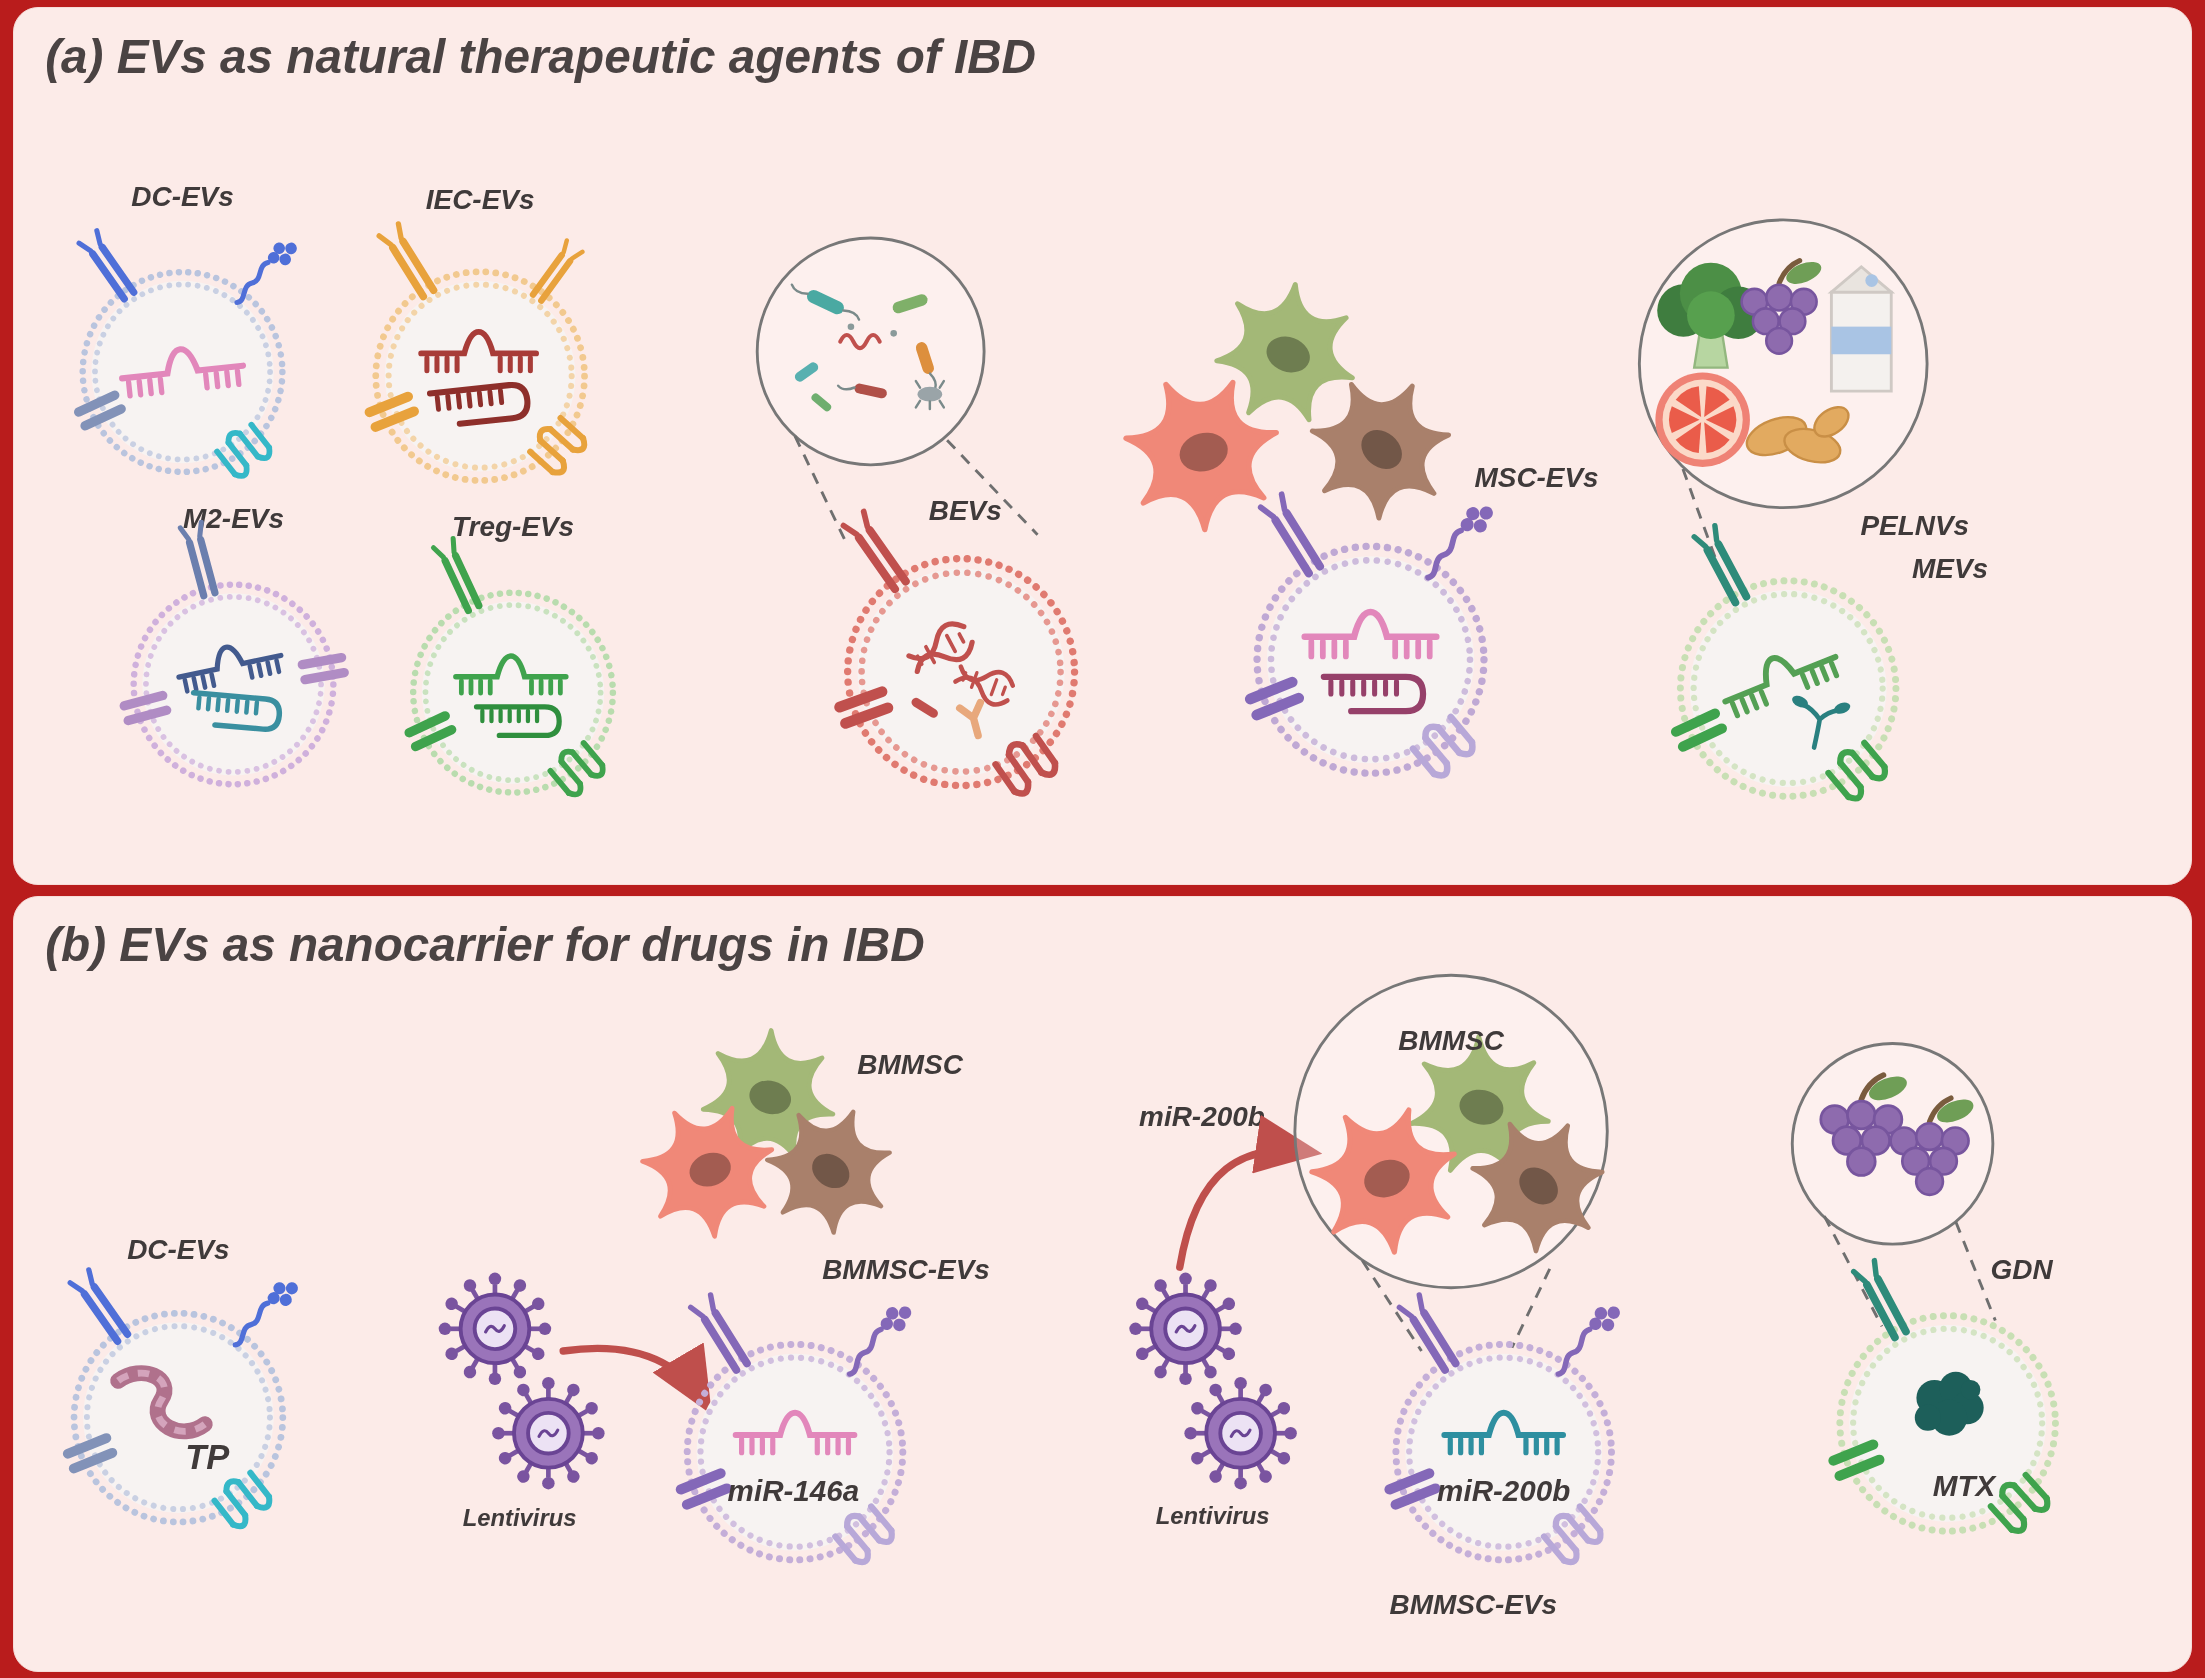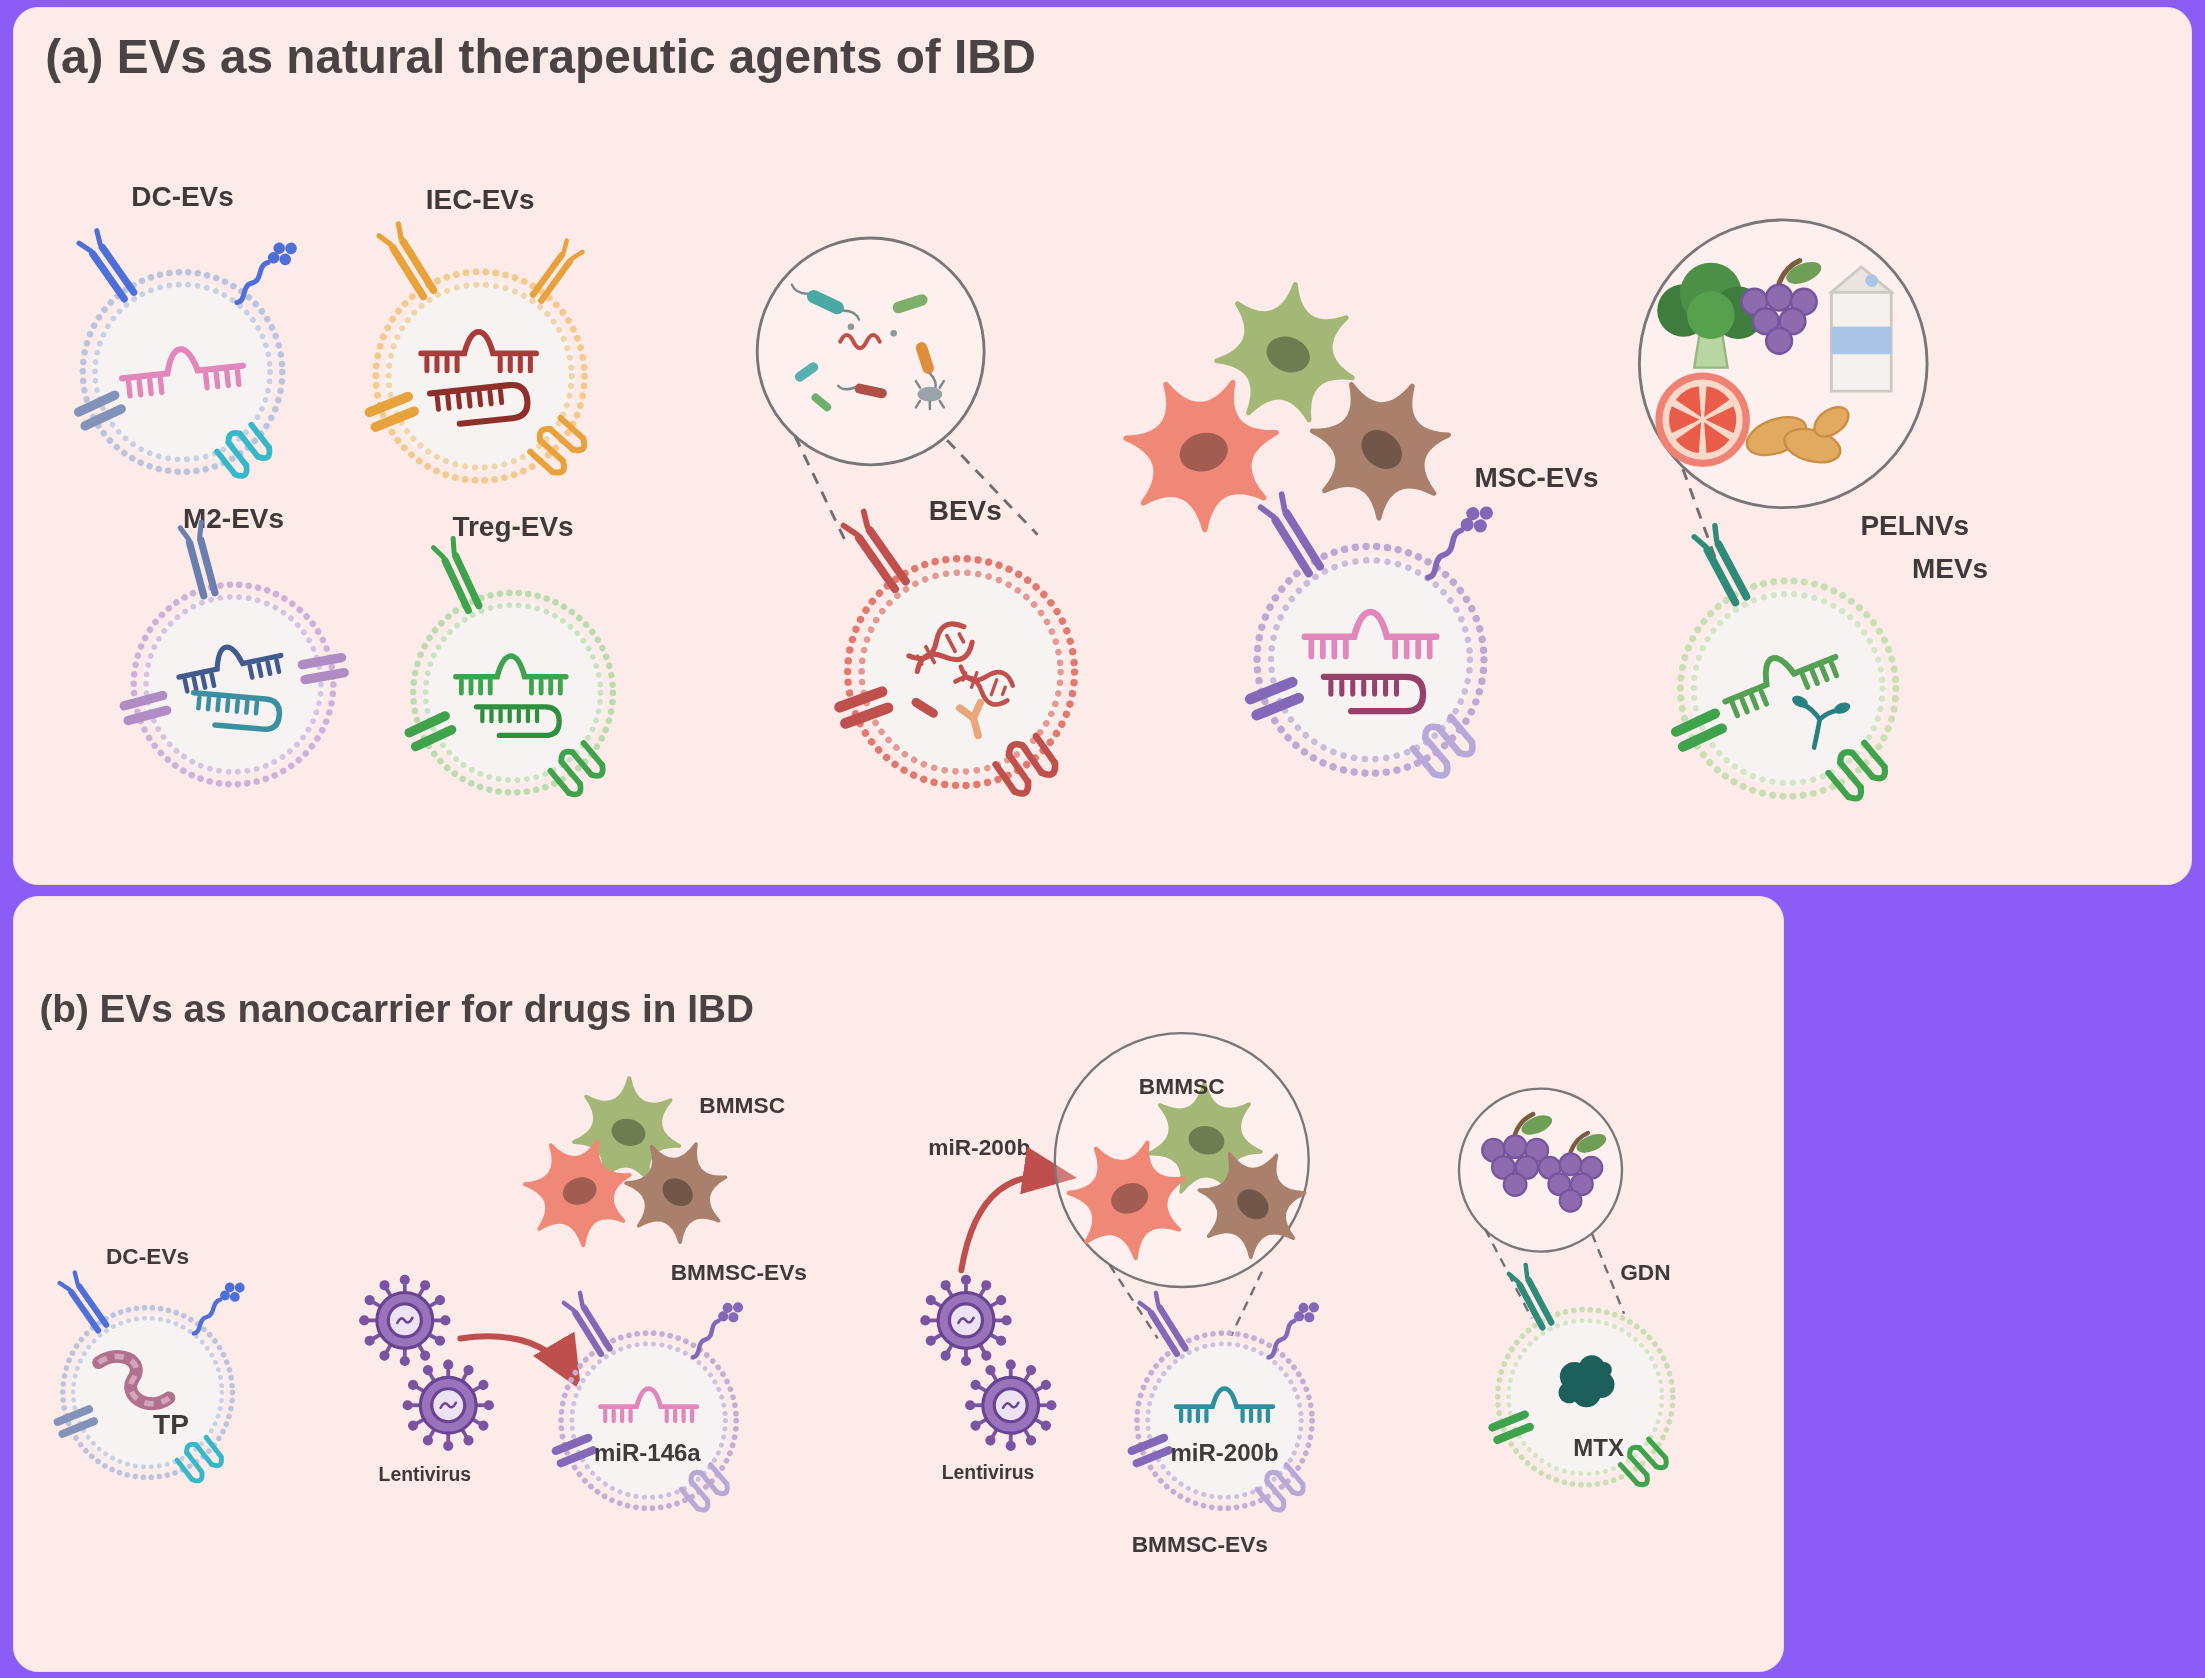--- a/index.html
+++ b/index.html
@@ -1,20 +1,20 @@
 <!DOCTYPE html>
 <html style="font-size:13px"><head>
 <meta charset="utf-8">
 <style>
   html,body{margin:0;padding:0;}
   body{background:#eef4fb;}
-  .page{position:relative;width:2205px;height:1679px;background:#8b5cf6;font-family:"Liberation Sans",sans-serif;overflow:hidden;}
+  .page{position:relative;width:2205px;height:1679px;background:#b91c1c;font-family:"Liberation Sans",sans-serif;overflow:hidden;font-style:italic;}
   .panel{position:absolute;background:#fcebe8;border:1.6px solid #f6dcd8;border-radius:25px;box-sizing:border-box;}
   #panel-a{left:13px;top:6.6px;width:2179px;height:878px;}
-  #panel-b{left:13px;top:896px;width:1771px;height:776px;}
+  #panel-b{left:13px;top:896px;width:2179px;height:776px;}
   .panel svg{display:block;width:100%;height:100%;}
   text{font-family:"Liberation Sans",sans-serif;fill:#3f3a3a;}
   .title{font-size:58px;font-weight:bold;fill:#4a4343;}
   .lbl{font-size:34px;font-weight:bold;text-anchor:middle;}
   .lbl-sm{font-size:29px;font-weight:bold;text-anchor:middle;}
   .cargo{font-size:36px;font-weight:bold;text-anchor:middle;fill:#403a3a;}
   .cargo-big{font-size:42px;font-weight:bold;text-anchor:middle;fill:#403a3a;}
   .lens{fill:rgba(255,255,255,0.25);stroke:#777;stroke-width:3.5px;}
   .dash{stroke:#6f6f6f;stroke-width:3.5;stroke-dasharray:14 11;fill:none;}
   .flag{stroke:#7a8a8a;stroke-width:3;fill:none;stroke-linecap:round;}

